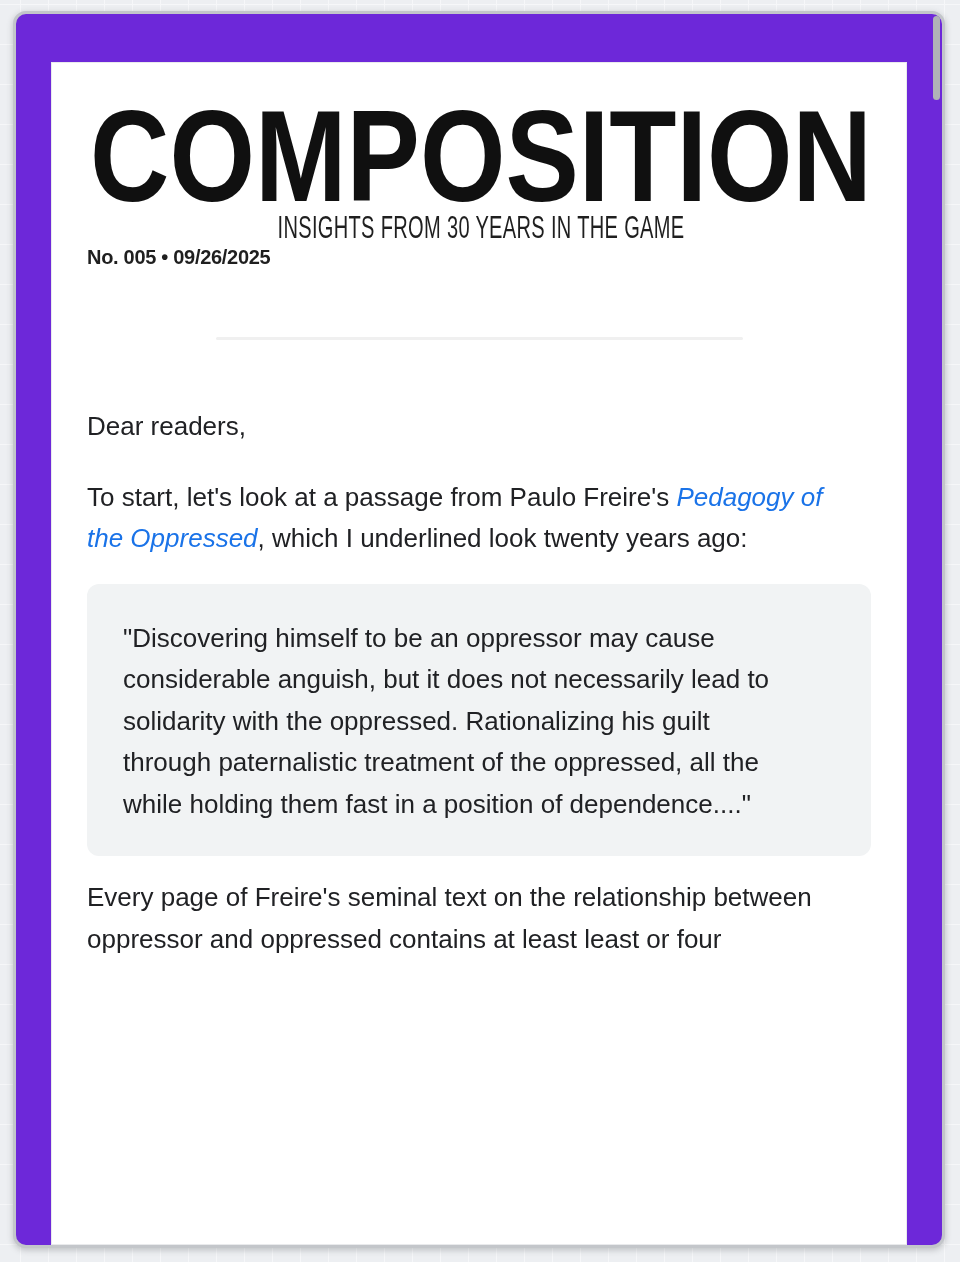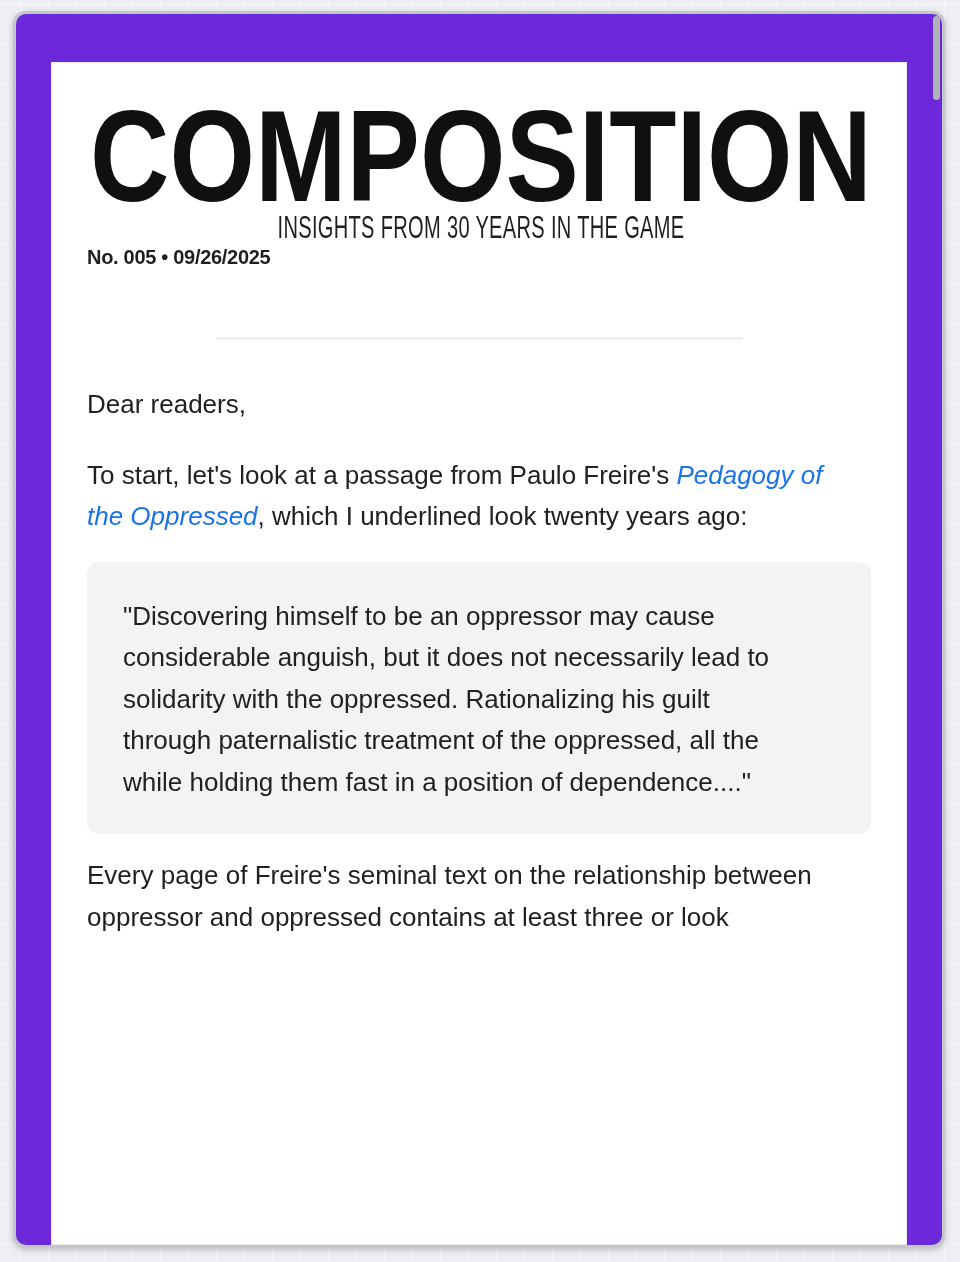--- a/index.html
+++ b/index.html
@@ -39,21 +39,21 @@
   .tagline-svg text { fill:#1f1f1f; font-family:"Liberation Sans","DejaVu Sans",sans-serif; font-weight:400; letter-spacing:.5px; }
   .issue-line {
     font-size:20px; font-weight:700; line-height:21px;
     letter-spacing:-.3px; color:#1f1f1f;
   }
   .divider {
     margin:69px auto 0; width:527px; height:3px;
     background:#f0f0f0; border-radius:2px;
   }
   .para { font-size:26px; line-height:41.5px; white-space:pre-line; }
-  .greeting { margin-top:44px; }
+  .greeting { margin-top:66px; }
   .p1 { margin-top:30px; }
   .p2 { margin-top:29px; font-size:26px; line-height:41.5px; }
   .link {
     color:#1a73e8; font-style:italic; cursor:pointer;
   }
   .quote-box {
     margin-top:24px; background:#f1f3f4; border-radius:12px;
     padding:34px 36px 31px 36px;
   }
   .p3 { margin-top:21px; }
@@ -86,17 +86,17 @@
 
       <div class="quote-box">
         <div class="para">"Discovering himself to be an oppressor may cause
 considerable anguish, but it does not necessarily lead to
 solidarity with the oppressed. Rationalizing his guilt
 through paternalistic treatment of the oppressed, all the
 while holding them fast in a position of dependence...."</div>
       </div>
 
       <div class="para p3">Every page of Freire's seminal text on the relationship between
-oppressor and oppressed contains at least three or look</div>
+oppressor and oppressed contains at least least or four</div>
 
     </div>
   </div>
 </div>
 
 </body></html>

